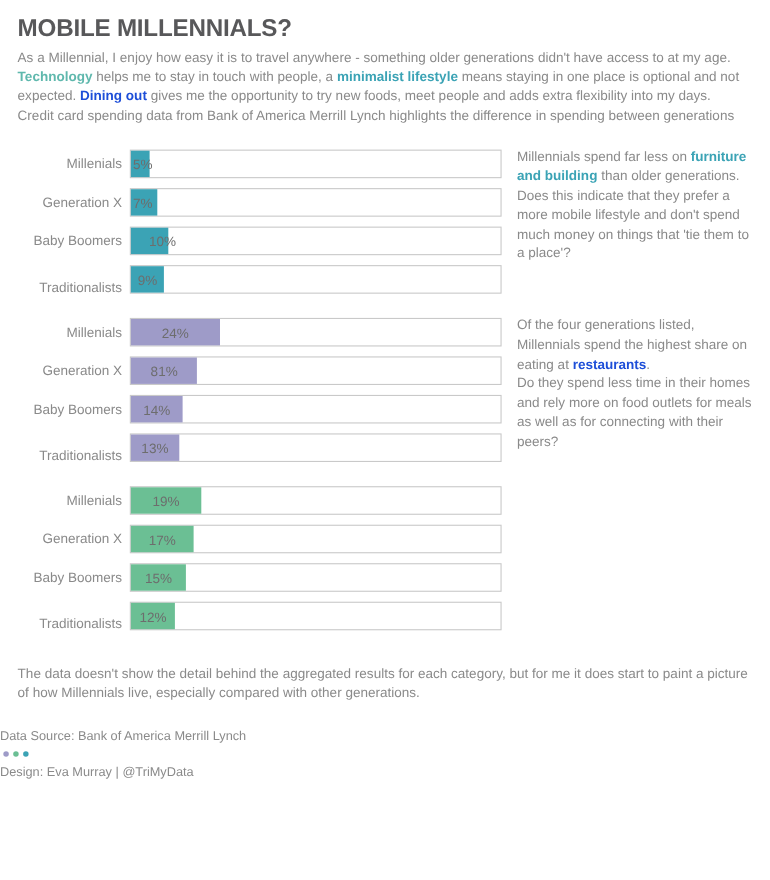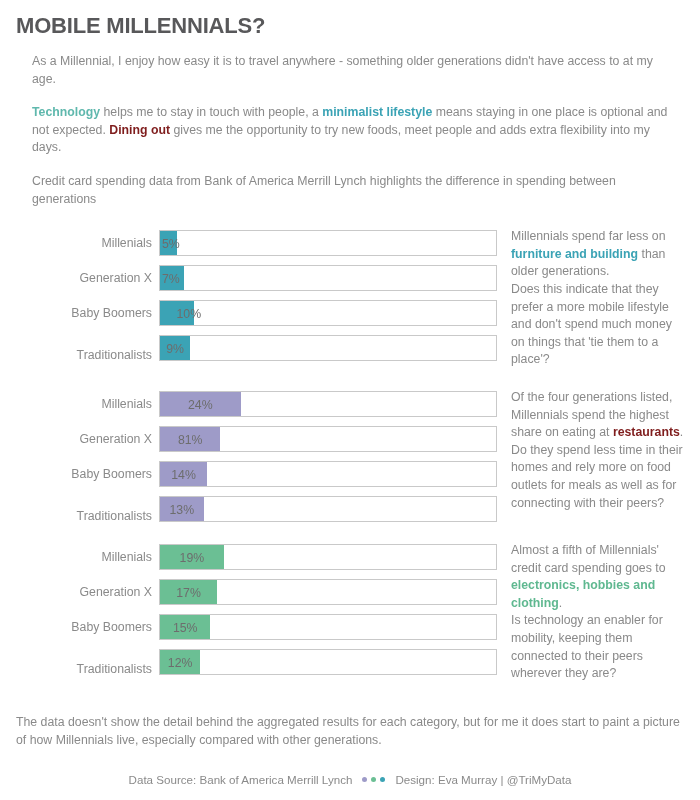--- a/index.html
+++ b/index.html
@@ -35,35 +35,34 @@
     margin: 0 0 7px 0;
     line-height: 1.05;
   }
   .intro {
     font-size: 12.3px;
     line-height: 17.6px;
     color: #8a8a8a;
     max-width: 676px;
   }
   .intro p {
-    margin: 16px;
+    margin: 0;
   }
   .hl-teal   { color: #5fb8ad; font-weight: bold; }
   .hl-blue   { color: #3ba3b5; font-weight: bold; }
-  .hl-purple { color: #7f1d1d; font-weight: bold; }
+  .hl-purple { color: #1d4ed8; font-weight: bold; }
   .hl-green  { color: #5fb890; font-weight: bold; }
 
   
   .block {
     position: relative;
     display: flex;
     align-items: flex-start;
     margin-top: 22px;
     padding: 0 14px 0 16px;
-    margin-left: 41px;
   }
   .chart {
     width: 440px;
     flex: 0 0 440px;
   }
   .row {
     display: flex;
     align-items: center;
     height: 26px;
     margin-bottom: 9px;
@@ -125,23 +124,24 @@
     font-size: 12.3px;
     line-height: 18px;
     color: #8a8a8a;
   }
   .credits {
     margin-top: 24px;
     text-align: center;
     font-size: 11.6px;
     color: #8a8a8a;
     display: flex;
-    align-items: center;
+    align-items: flex-start;
     justify-content: center;
     gap: 7px;
+    flex-direction: column;
   }
   .dots {
     display: inline-flex;
     align-items: center;
     gap: 4px;
     margin: 0 3px;
   }
   .dot {
     width: 5px;
     height: 5px;
@@ -260,24 +260,20 @@
           <div class="bar-value" style="left: 0px; width: 15%; text-align: center;">15%</div>
         </div>
       </div>
       <div class="row">
         <div class="row-label">Traditionalists</div>
         <div class="track">
           <div class="bar" style="width: 12%; background: rgb(107, 191, 148);"></div>
           <div class="bar-value" style="left: 0px; width: 12%; text-align: center;">12%</div>
         </div>
       </div>
-    </div>
-    <div class="note">
-      <p><span>Almost a fifth of Millennials' credit card spending goes to </span><span class="hl-green">electronics, hobbies and clothing</span><span>.</span></p>
-      <p>Is technology an enabler for mobility, keeping them connected to their peers wherever they are?</p>
     </div>
   </div>
 
   <div class="closing">The data doesn't show the detail behind the aggregated results for each category, but for me it does start to paint a picture of how Millennials live, especially compared with other generations.</div>
 
   <div class="credits">
     <span>Data Source: Bank of America Merrill Lynch</span>
     <span class="dots">
       <span class="dot" style="background: rgb(158, 155, 200);"></span>
       <span class="dot" style="background: rgb(107, 191, 148);"></span>

